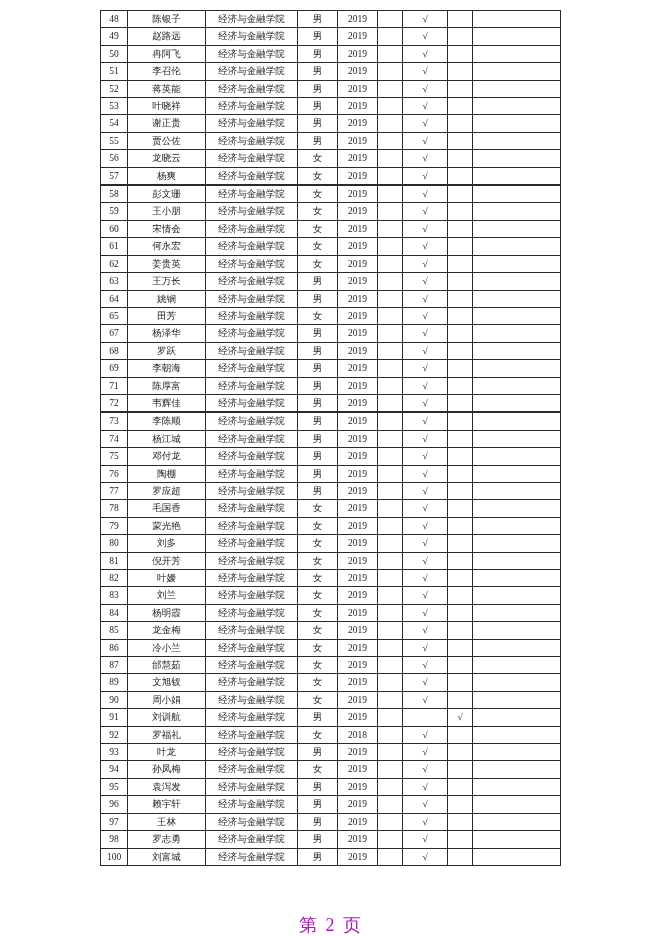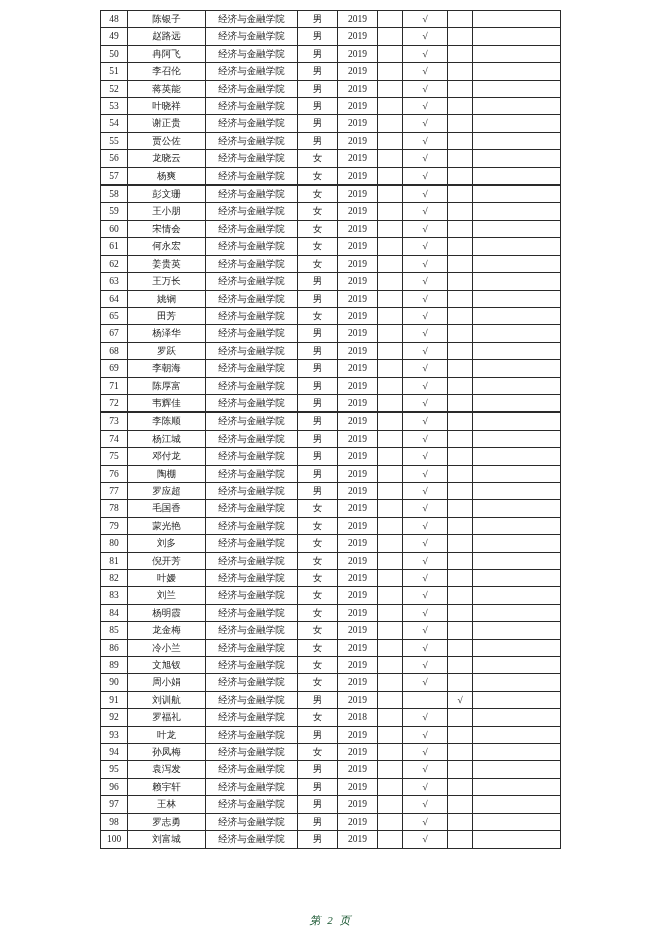--- a/index.html
+++ b/index.html
@@ -44,25 +44,24 @@
   }
   td.cell-check, td.cell-check-alt {
     font-size: 10px;
   }
   .page-footer {
     position: absolute;
     left: 0;
     right: 0;
     top: 913px;
     text-align: center;
-    font-size: 11px;
-    color: #14532d;
+    font-size: 18px;
+    color: #a21caf;
     letter-spacing: 2px;
     pointer-events: none;
-    font-style: italic;
   }
 </style>
 </head>
 <body>
 
 <div class="sheet">
   <table class="roster">
     <colgroup>
         <col style="width: 27px;">
         <col style="width: 78px;">
@@ -476,20 +475,31 @@
           <td class="cell-name">冷小兰</td>
           <td class="cell-college">经济与金融学院</td>
           <td class="cell-gender">女</td>
           <td class="cell-year">2019</td>
           <td class="cell-blank-1"></td>
           <td class="cell-check">√</td>
           <td class="cell-check-alt"></td>
           <td class="cell-blank-2"></td>
         </tr>
         <tr>
+          <td class="cell-no">87</td>
+          <td class="cell-name">邰慧茹</td>
+          <td class="cell-college">经济与金融学院</td>
+          <td class="cell-gender">女</td>
+          <td class="cell-year">2019</td>
+          <td class="cell-blank-1"></td>
+          <td class="cell-check">√</td>
+          <td class="cell-check-alt"></td>
+          <td class="cell-blank-2"></td>
+        </tr>
+        <tr>
           <td class="cell-no">89</td>
           <td class="cell-name">文旭钗</td>
           <td class="cell-college">经济与金融学院</td>
           <td class="cell-gender">女</td>
           <td class="cell-year">2019</td>
           <td class="cell-blank-1"></td>
           <td class="cell-check">√</td>
           <td class="cell-check-alt"></td>
           <td class="cell-blank-2"></td>
         </tr>

